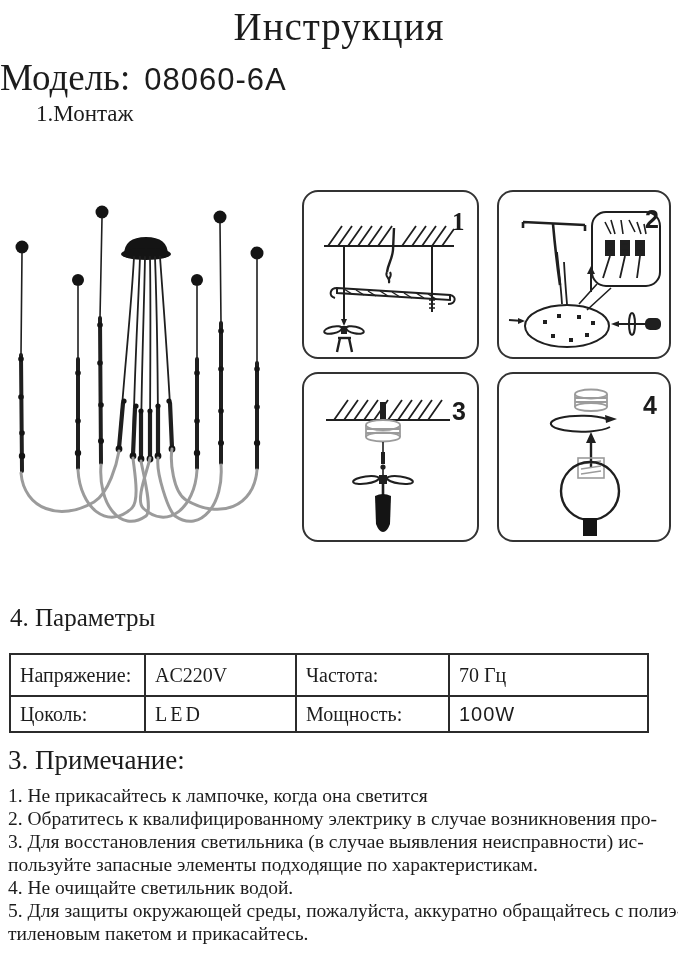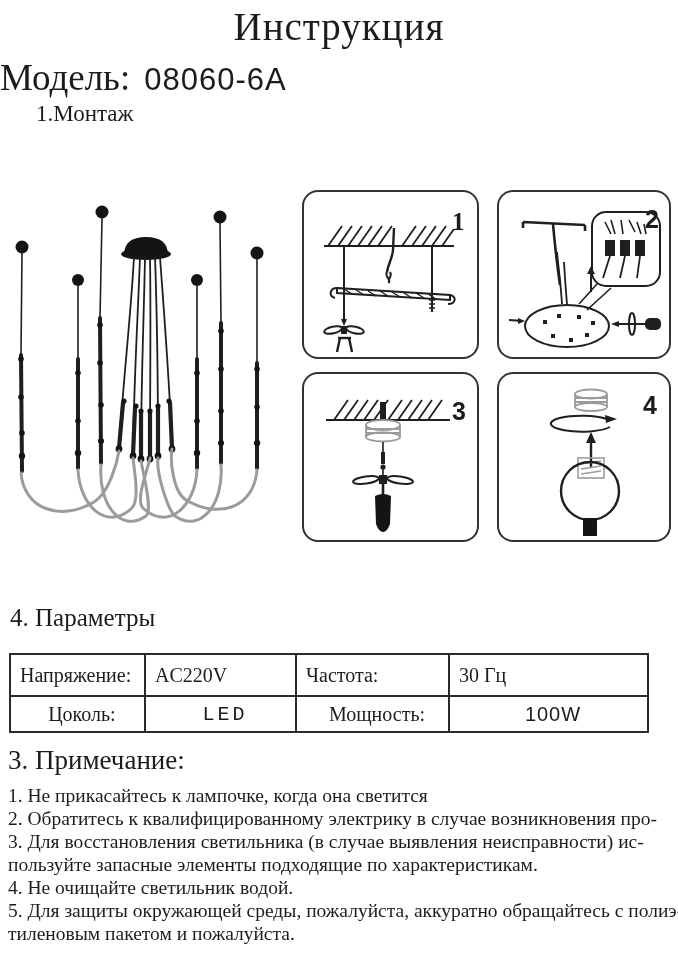--- a/index.html
+++ b/index.html
@@ -13,22 +13,22 @@
   .sec2{position:absolute;top:604px;left:10px;font-size:25px;}
   .sec3{position:absolute;top:745px;left:8px;font-size:27px;}
   .fig{position:absolute;left:0;top:163px;width:295px;height:400px;}
   .dbox{position:absolute;border:2px solid #333;border-radius:16px;background:#fff;}
   .dbox svg{position:absolute;left:0;top:0;}
   .stepnum{font-family:"Liberation Sans", sans-serif;font-weight:bold;font-size:25px;fill:#1c1c1c;}
   .stepnum.serif{font-family:"Liberation Serif", serif;}
   .ptable{position:absolute;left:9px;top:653px;width:638px;border-collapse:collapse;table-layout:fixed;}
   .ptable td{border:2px solid #2b2b2b;padding:0 0 0 9px;font-size:20px;vertical-align:middle;}
   .ptable tr.r1 td{height:40px;}
-  .ptable tr.r2 td{height:34px;text-align:center;}
-  .v-sans{font-family:Liberation Mono, monospace;font-size:19px;letter-spacing:3px;}
+  .ptable tr.r2 td{height:34px;}
+  .v-sans{font-family:Liberation Serif, serif;font-size:19px;letter-spacing:3px;}
   .v-sans-sm{font-family:Liberation Sans, sans-serif;font-size:16px;letter-spacing:1px;}
   .notes{position:absolute;left:8px;top:784px;width:662px;font-size:19.5px;line-height:23px;}
   .notes div{white-space:nowrap;}
   svg .ln{stroke:#1f1f1f;fill:none;}
   svg .gray{stroke:#9b9b9b;fill:none;}
 </style>
 </head>
 <body>
 
 <div class="page">
@@ -265,36 +265,36 @@
         <col style="width:135px">
         <col style="width:151px">
         <col style="width:153px">
         <col style="width:199px">
       </colgroup>
     <tbody>
         <tr class="r1">
       <td>Напряжение:</td>
       <td>AC220V</td>
       <td>Частота:</td>
-      <td>30 Гц</td>
+      <td>70 Гц</td>
     </tr>
     <tr class="r2">
       <td>Цоколь:</td>
       <td class="v-sans">LED</td>
       <td>Мощность:</td>
       <td class="v-sans-sm">100W</td>
     </tr>
   </tbody>
     </table>
 
   <div class="sec3">3. Примечание:</div>
 
   <div class="notes">
     <div>1. Не прикасайтесь к лампочке, когда она светится</div>
     <div>2. Обратитесь к квалифицированному электрику в случае возникновения про-</div>
     <div>3. Для восстановления светильника (в случае выявления неисправности) ис-</div>
     <div>пользуйте запасные элементы подходящие по характеристикам.</div>
     <div>4. Не очищайте  светильник водой.</div>
     <div>5. Для защиты окружающей среды, пожалуйста, аккуратно обращайтесь с полиэ-</div>
-    <div>тиленовым пакетом и пожалуйста.</div>
+    <div>тиленовым пакетом и прикасайтесь.</div>
   </div>
 
 </div>
 
 </body></html>

